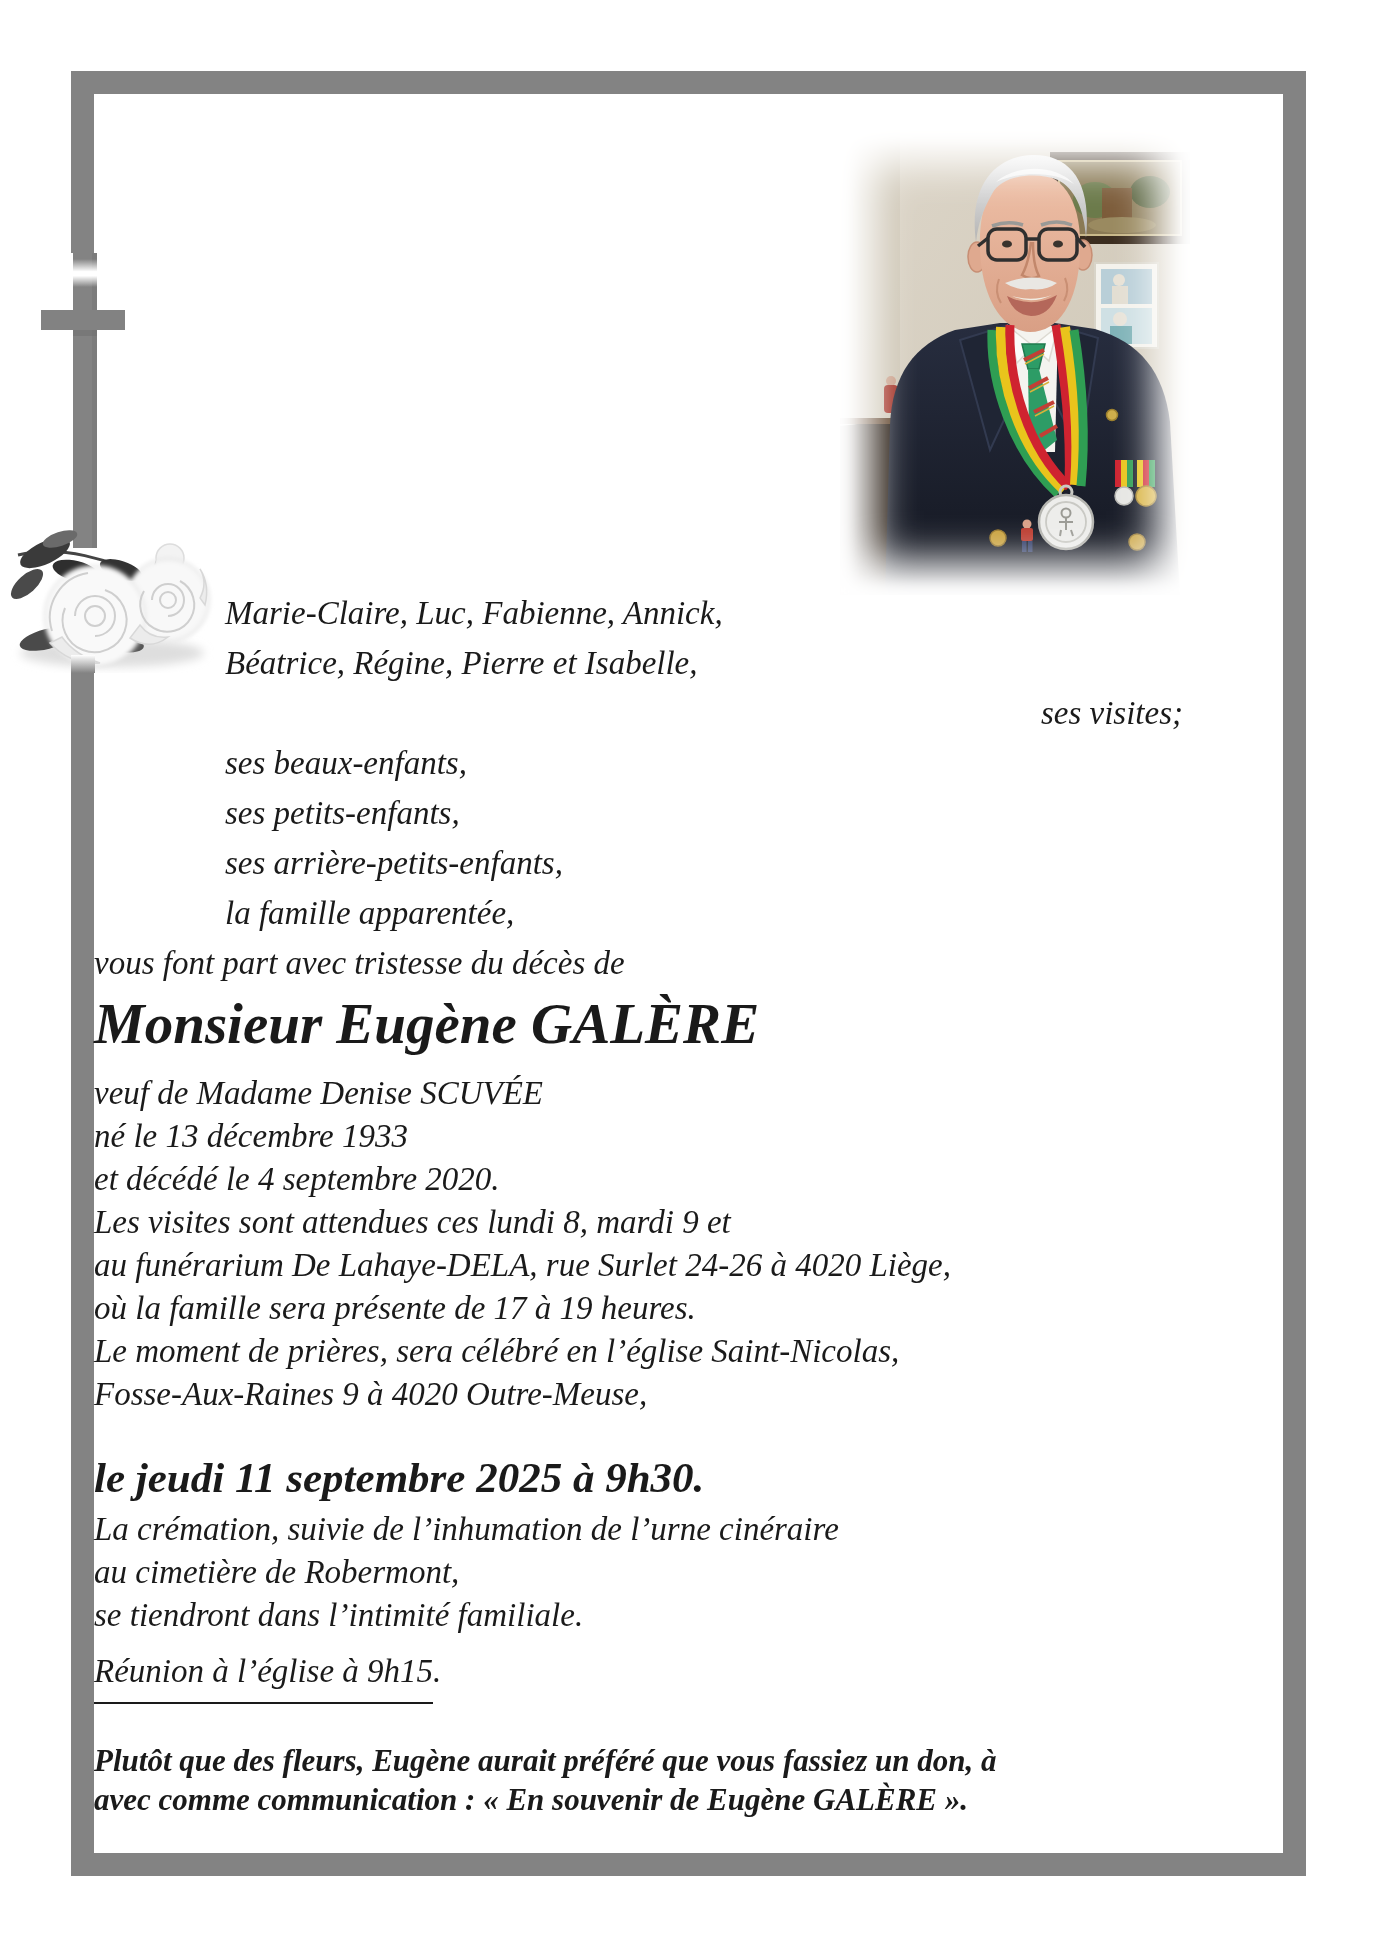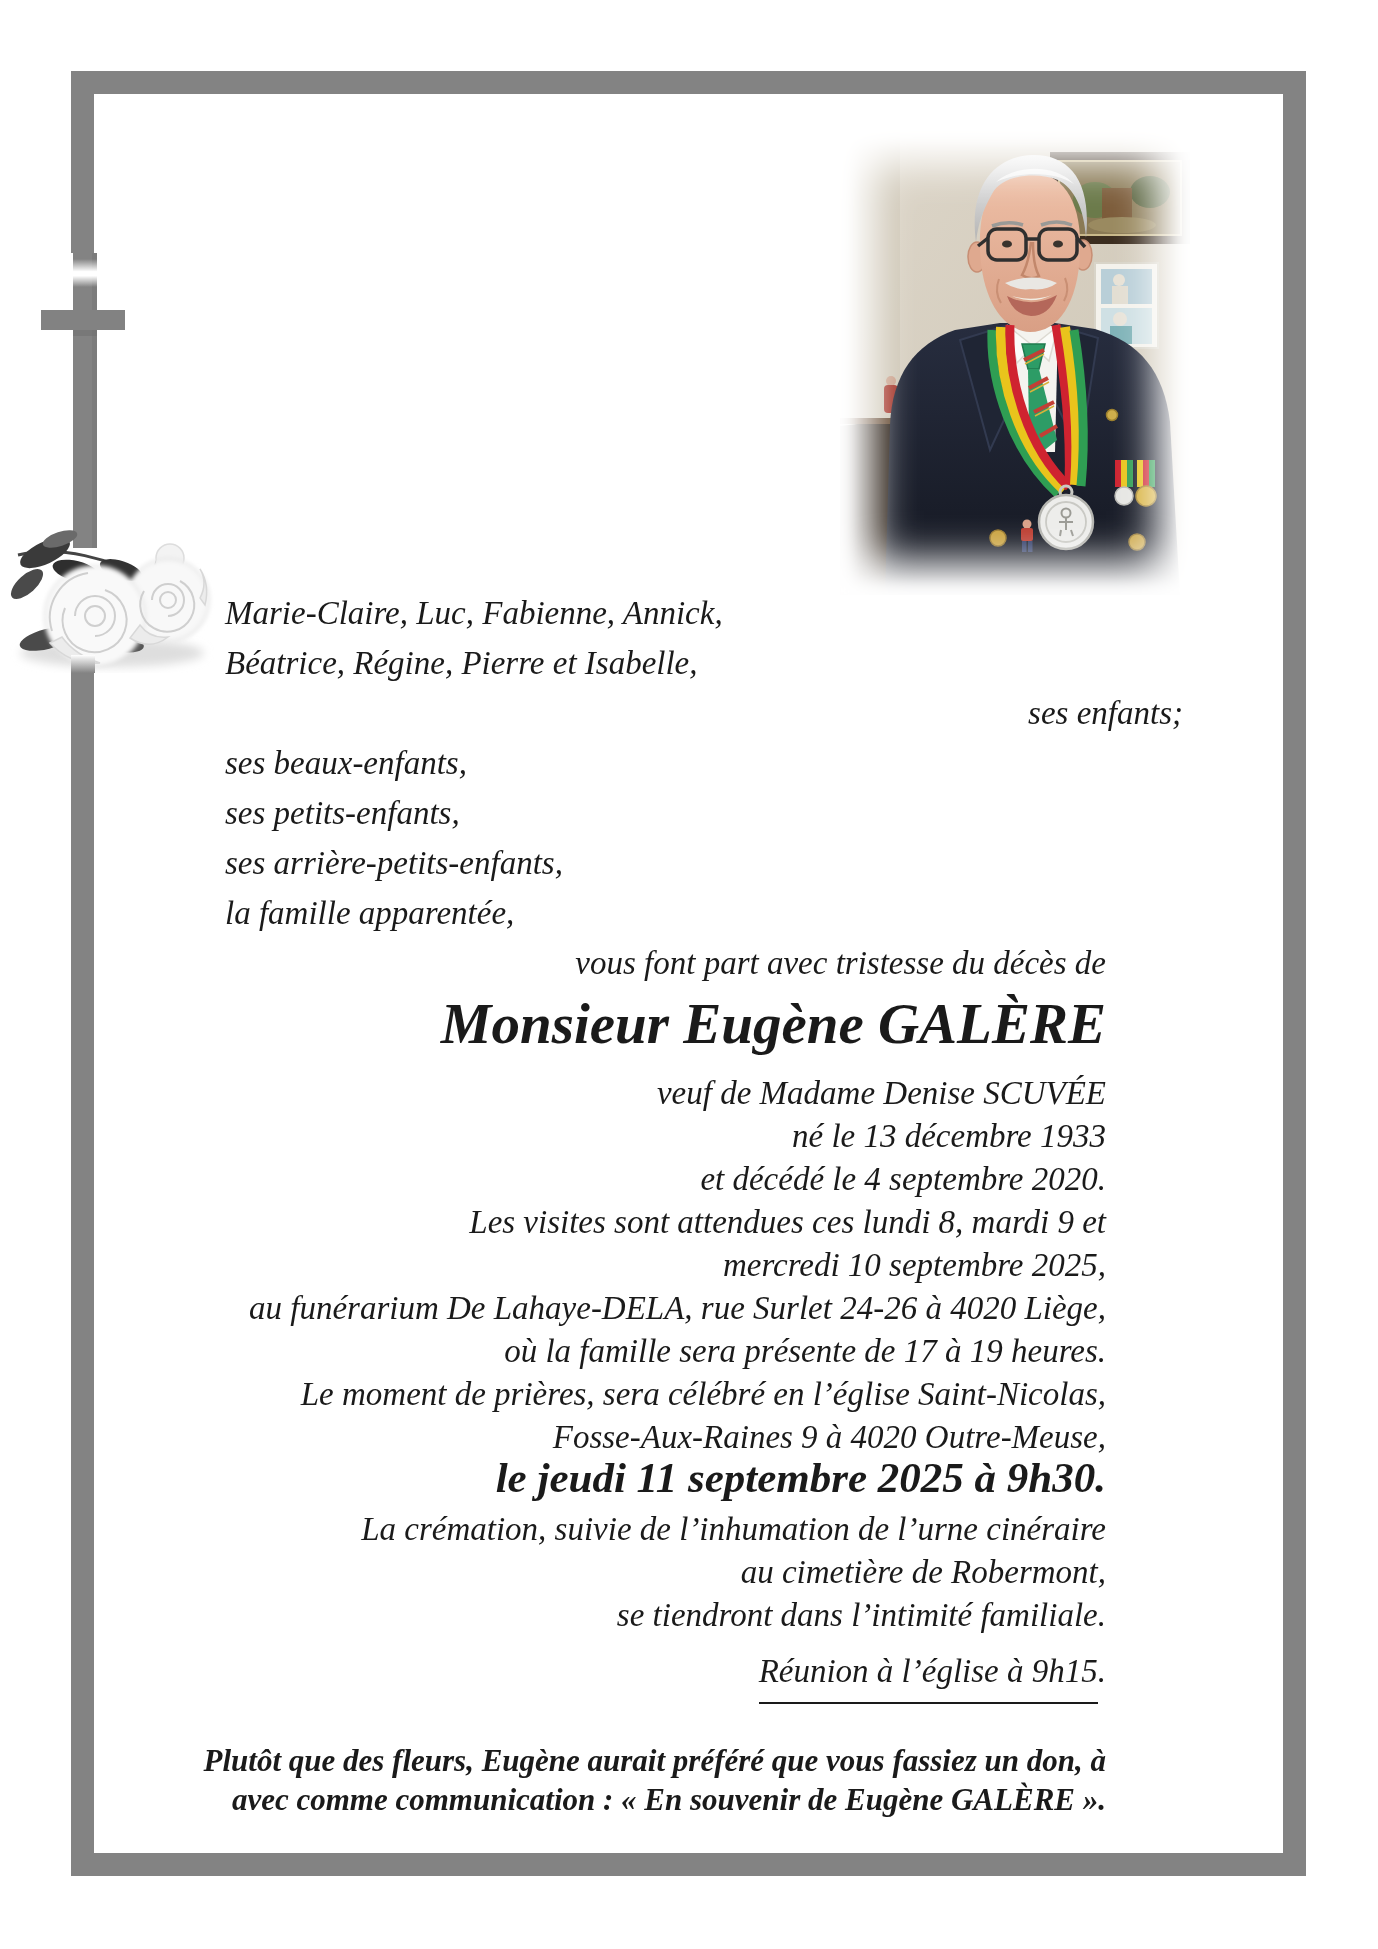--- a/index.html
+++ b/index.html
@@ -17,21 +17,21 @@
   .cross-panel{position:absolute;left:0;top:253px;width:216px;height:420px;background:#ffffff;}
   .cross-panel svg{display:block;}
   
   .photo{position:absolute;left:840px;top:130px;width:350px;height:465px;}
   .photo svg{display:block;}
   .photo::after{
     content:"";position:absolute;inset:0;pointer-events:none;
     box-shadow:inset 0 0 42px 34px #ffffff, inset 0 0 14px 8px rgba(255,255,255,.85);
   }
   
-  .centered{position:absolute;left:94px;width:1012px;text-align:right;}
+  .centered{position:absolute;left:94px;width:1012px;text-align:left;}
   #family{position:absolute;left:225px;top:588px;width:958px;font-size:33px;text-align:left;}
   #family .fl{height:50px;line-height:50px;white-space:nowrap;}
   #family .fl.right{text-align:right;}
   #intro{top:938px;font-size:33px;line-height:50px;}
   #name{top:992px;font-size:57px;font-weight:bold;line-height:64px;}
   #details{top:1072px;font-size:33px;}
   #details .dl{line-height:43px;white-space:nowrap;}
   #ceremony{top:1452px;font-size:43px;font-weight:bold;line-height:52px;}
   #cremation{top:1508px;font-size:33px;}
   #cremation .dl{line-height:43px;}
@@ -258,36 +258,35 @@
       <circle cx="272" cy="285" r="5.5" fill="#cfae4a" stroke="#9c7f2d" stroke-width="1.5"></circle>
       <circle cx="158" cy="408" r="8" fill="#c9a23e" stroke="#97772a" stroke-width="1.5"></circle>
       <circle cx="297" cy="412" r="8" fill="#c9a23e" stroke="#97772a" stroke-width="1.5"></circle>
     </g>
   </svg>
 </div>
 
 <div id="family">
   <div class="fl">Marie-Claire, Luc, Fabienne, Annick,</div>
   <div class="fl">Béatrice, Régine, Pierre et Isabelle,</div>
-  <div class="fl right">ses enfants;</div>
+  <div class="fl right">ses visites;</div>
   <div class="fl">ses beaux-enfants,</div>
   <div class="fl">ses petits-enfants,</div>
   <div class="fl">ses arrière-petits-enfants,</div>
   <div class="fl">la famille apparentée,</div>
 </div>
 
 <div id="intro" class="centered">vous font part avec tristesse du décès de</div>
 <div id="name" class="centered">Monsieur Eugène GALÈRE</div>
 
 <div id="details" class="centered">
   <div class="dl">veuf de Madame Denise SCUVÉE</div>
   <div class="dl">né le 13 décembre 1933</div>
   <div class="dl">et décédé le 4 septembre 2020.</div>
   <div class="dl">Les visites sont attendues ces lundi 8, mardi 9 et</div>
-  <div class="dl">mercredi 10 septembre 2025,</div>
   <div class="dl">au funérarium De Lahaye-DELA, rue Surlet 24-26 à 4020 Liège,</div>
   <div class="dl">où la famille sera présente de 17 à 19 heures.</div>
   <div class="dl">Le moment de prières, sera célébré en l’église Saint-Nicolas,</div>
   <div class="dl">Fosse-Aux-Raines 9 à 4020 Outre-Meuse,</div>
 </div>
 
 <div id="ceremony" class="centered">le jeudi 11 septembre 2025 à 9h30.</div>
 
 <div id="cremation" class="centered">
   <div class="dl">La crémation, suivie de l’inhumation de l’urne cinéraire</div>

